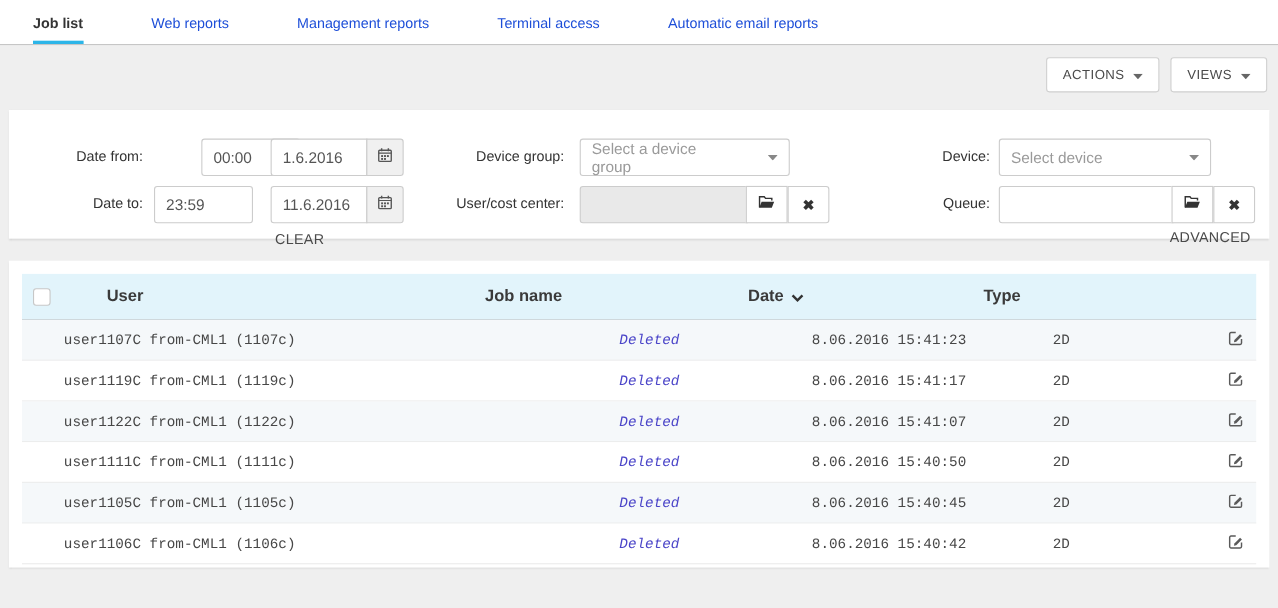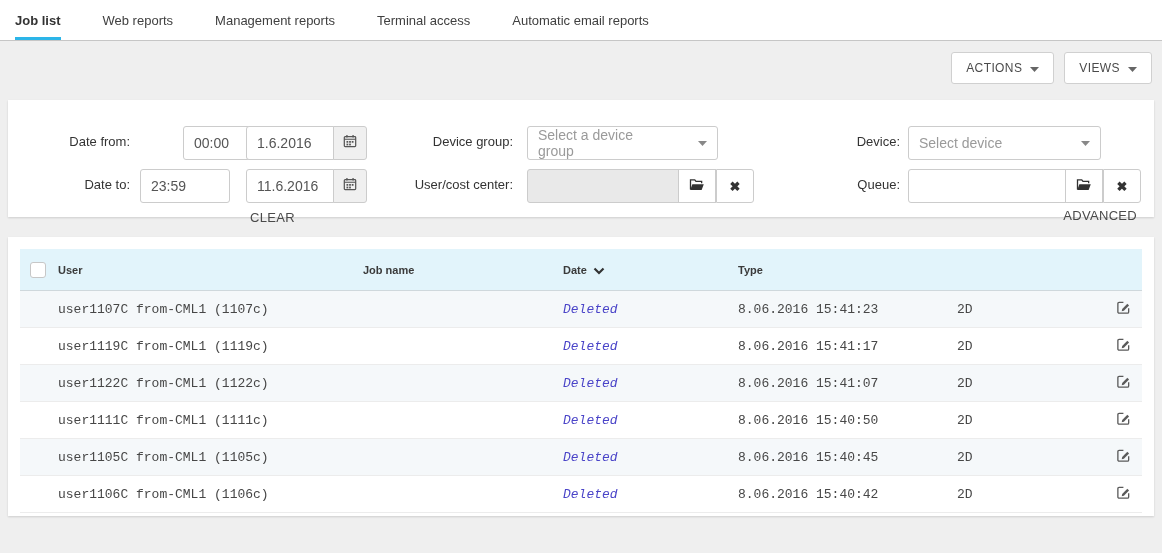--- a/index.html
+++ b/index.html
@@ -6,24 +6,24 @@
   html,body { margin:0; padding:0; }
   body {
     width:1162px; height:553px; overflow:hidden;
     background:#efefef;
     font-family:"Liberation Sans", sans-serif;
     color:#333;
   }
   
   .tabbar {
     height:41px; background:#fff; border-bottom:1px solid #c6c6c6;
-    display:flex; align-items:stretch; padding-left:15px; gap:42px;
+    display:flex; align-items:stretch; padding-left:30px; gap:62px;
   }
   .tab {
-    display:flex; align-items:center; font-size:13px; color:#404040;
+    display:flex; align-items:center; font-size:13px; color:#1d4ed8;
     border-bottom:3px solid transparent; padding-top:3px; cursor:pointer; white-space:nowrap;
   }
   .tab.active { color:#333; font-weight:bold; border-bottom-color:#2cb5e8; }
 
   
   .toolbar { display:flex; justify-content:flex-end; gap:10px; padding:11px 10px 0 0; }
   .btn-outline {
     background:#fff; border:1px solid #d0d0d0; border-radius:3px;
     height:32px; padding:4px 14px; display:flex; align-items:center; gap:8px;
     font-size:12px; color:#4a4a4a; letter-spacing:.4px; cursor:pointer;
@@ -66,22 +66,23 @@
   }
   .link-plain {
     position:absolute; font-size:13px; color:#4a4a4a; letter-spacing:.3px;
     cursor:pointer; text-decoration:none;
   }
 
   
   .thead {
     background:#e2f4fb; height:42px; display:grid;
     grid-template-columns:38px 305px 200px 175px 219px 147px 1fr;
-    align-items:center; font-size:11px; font-weight:bold; color:#3a3a3a;
+    align-items:center; font-size:15px; font-weight:bold; color:#3a3a3a;
     border-bottom:1px solid #cfd8dc;
+    gap:39px;
   }
   .checkbox {
     width:16px; height:16px; background:#fff; border:1px solid #c7c7c7;
     border-radius:3px; margin-left:10px; cursor:pointer;
   }
   .th { display:flex; align-items:center; gap:6px; }
   .trow {
     height:37px; display:grid;
     grid-template-columns:38px 305px 200px 175px 219px 147px 1fr;
     align-items:center; font-size:13px; color:#474747;

